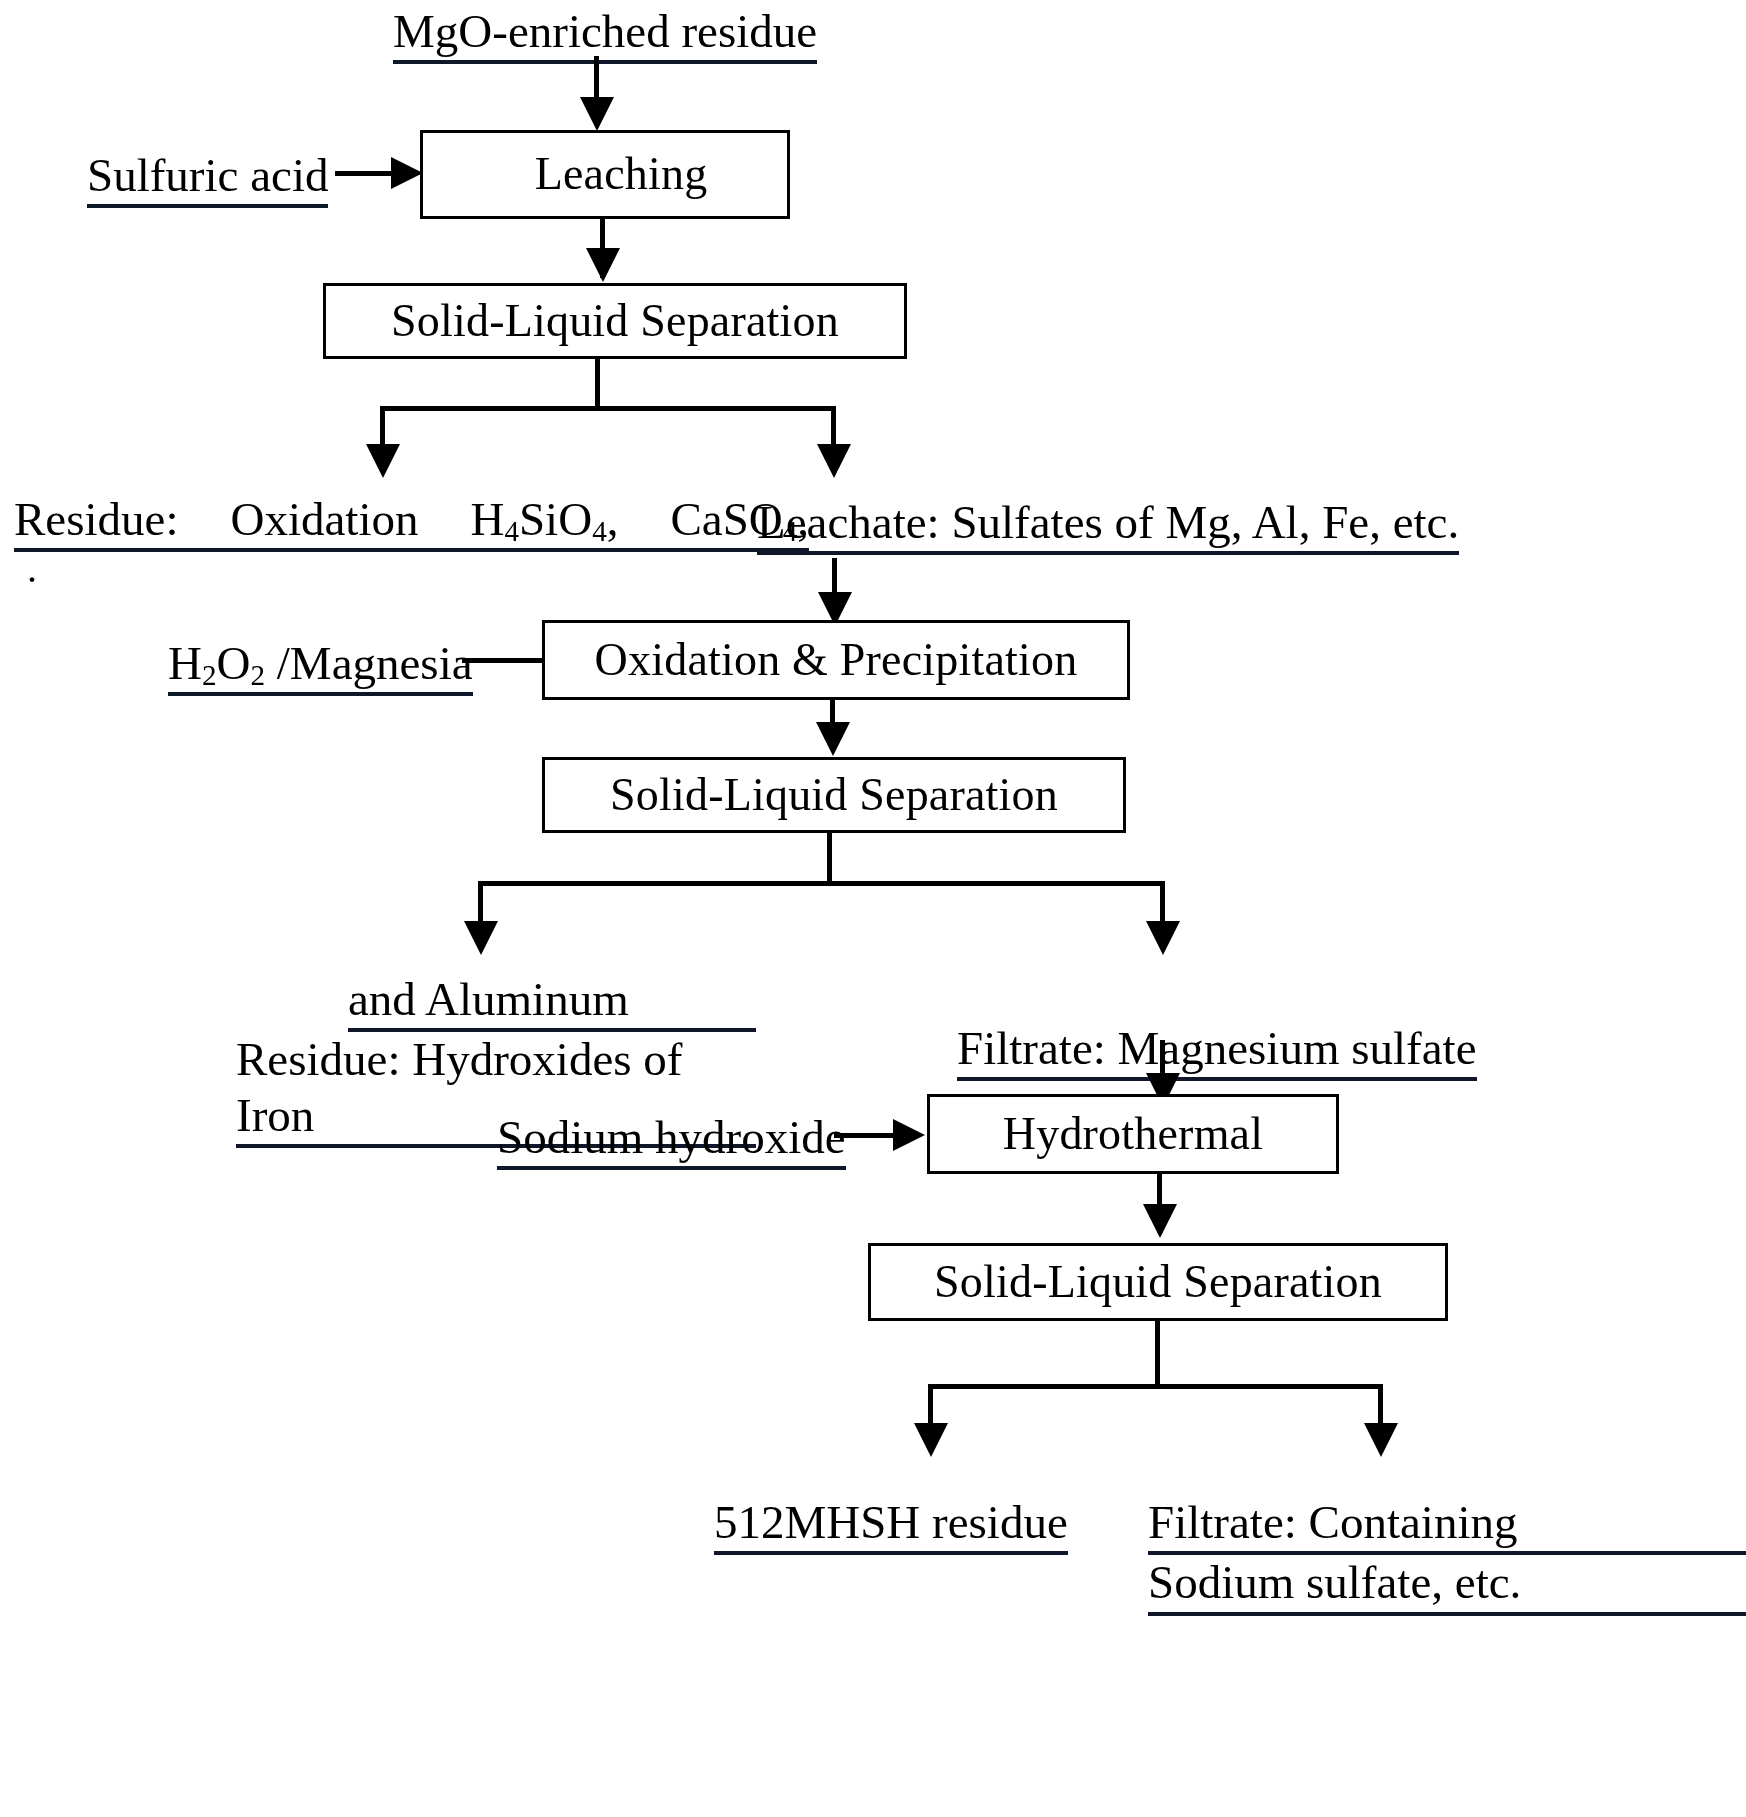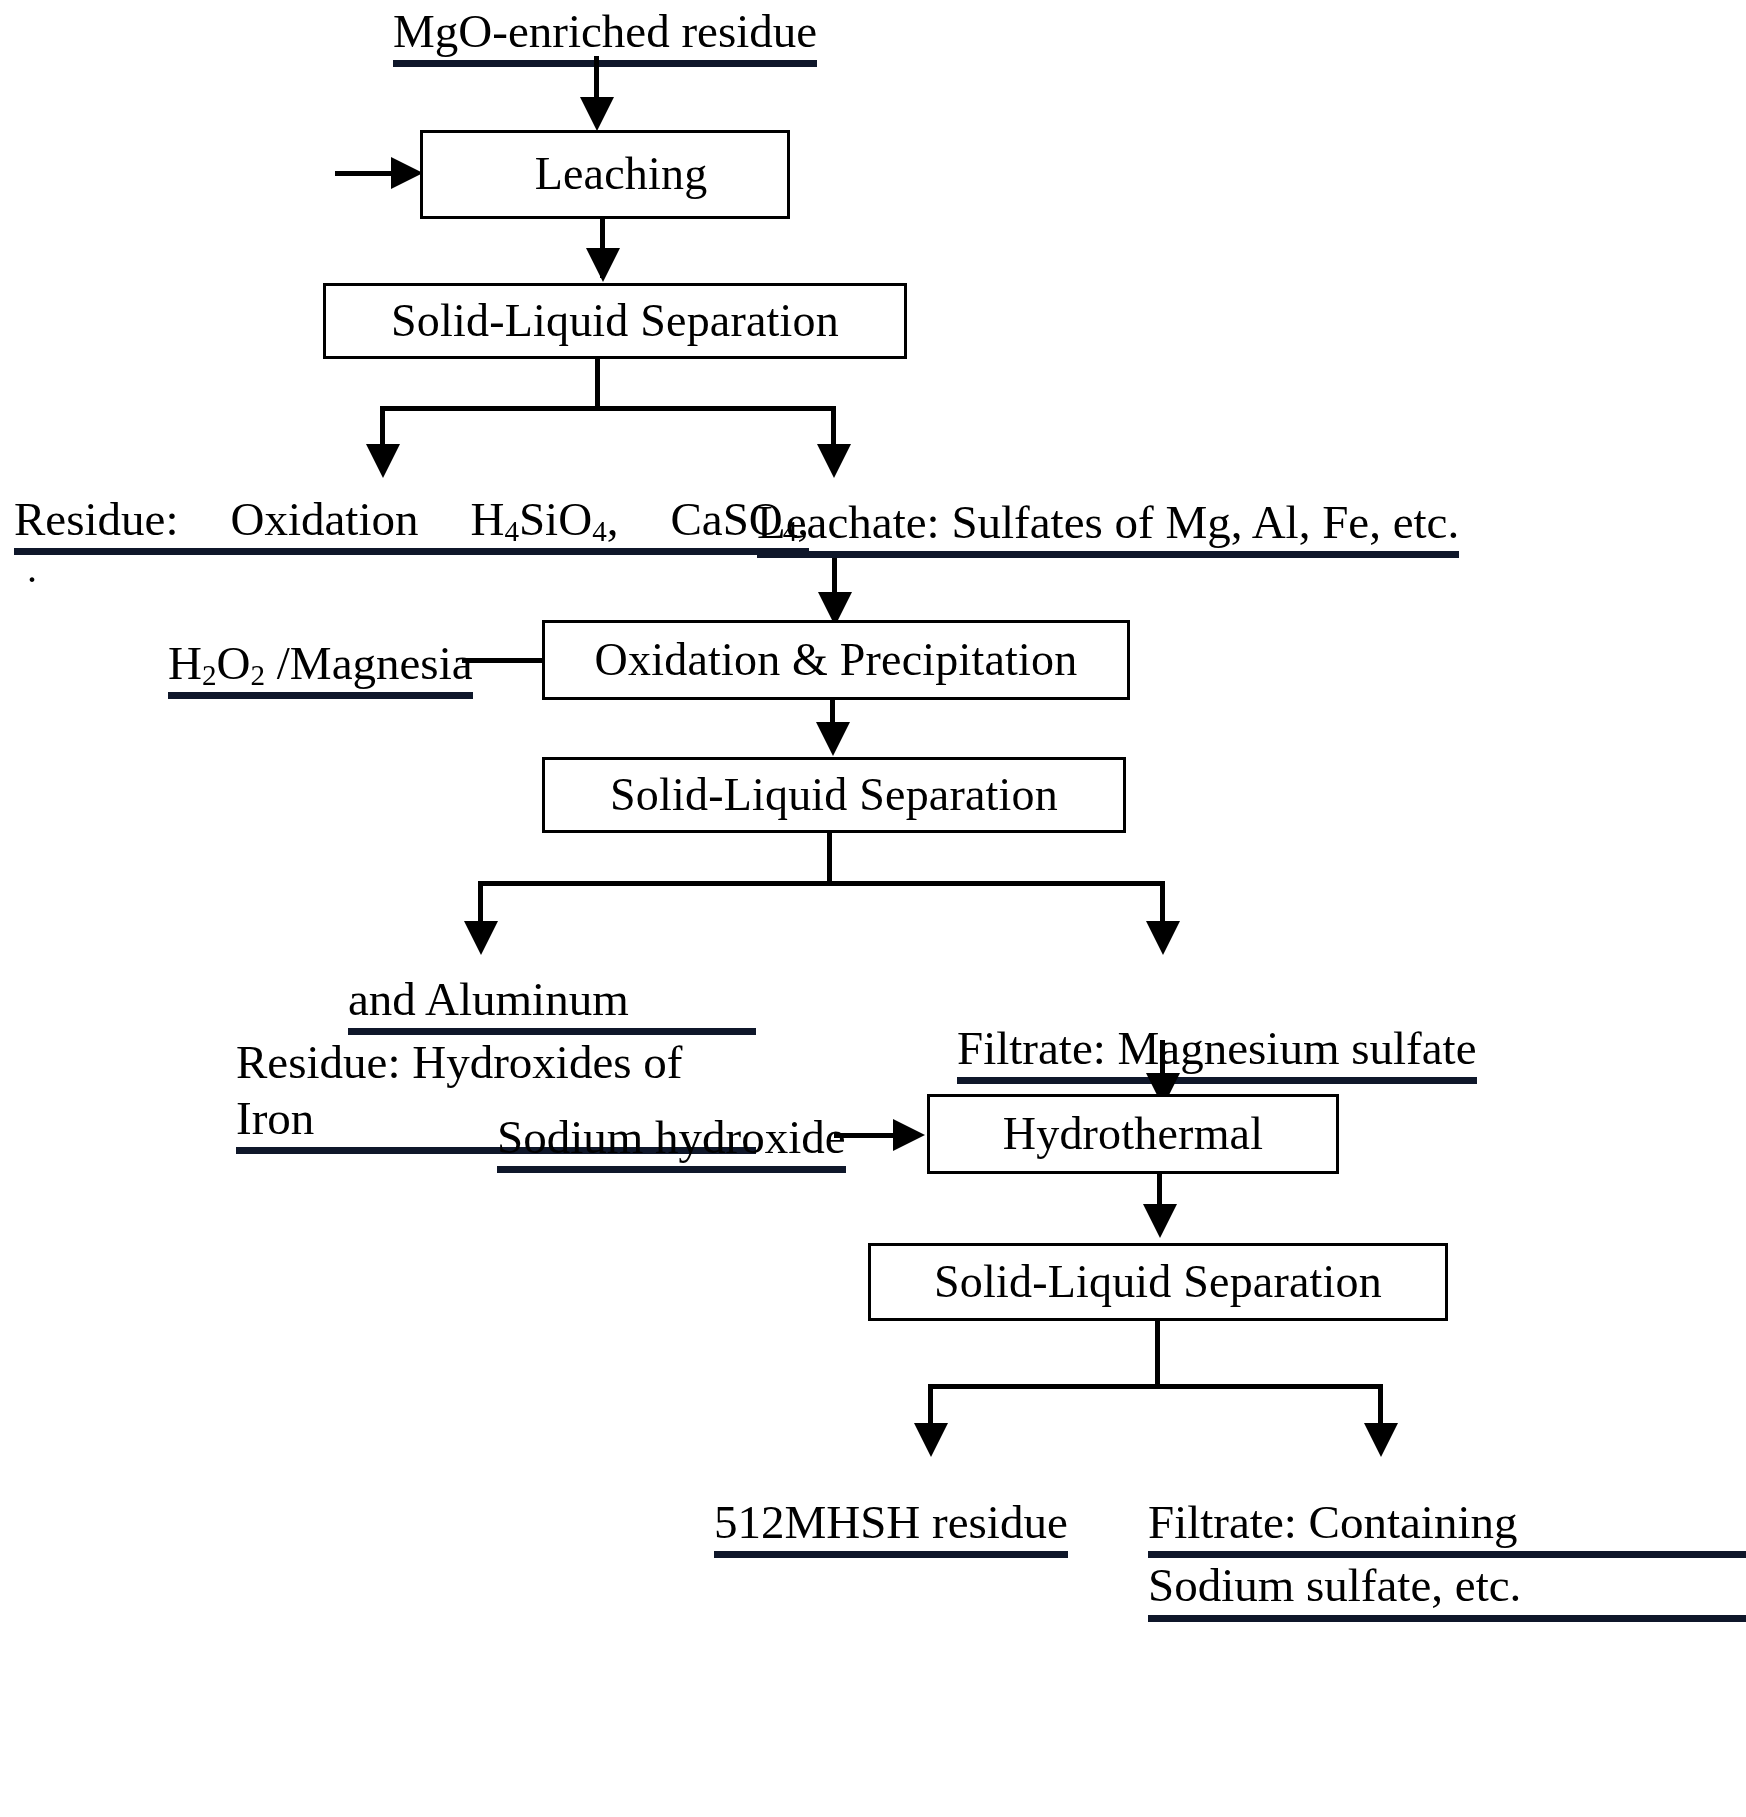--- a/index.html
+++ b/index.html
@@ -37,21 +37,21 @@
   
   .label {
     position: absolute;
     font-size: 47px;
     line-height: 1.18;
     white-space: nowrap;
     color: #000000;
   }
   .label .u {
     display: inline-block;
-    border-bottom: 7px solid #0f172a;
+    border-bottom: 4px solid #0f172a;
     padding-bottom: 1px;
   }
   .label.block {
     white-space: normal;
   }
   .label sub {
     font-size: 0.62em;
     line-height: 0;
     vertical-align: baseline;
     position: relative;
@@ -98,20 +98,23 @@
 
 <div id="diagram">
 
   <div class="label" style="left:393px; top:4px;">
     <span class="u">MgO-enriched residue</span>
   </div>
 
   <div class="vline" style="left:594px; top:56px; height:62px;"></div>
   <div class="arrowdown" style="left:580px; top:97px;"></div>
 
+  <div class="label" style="left:87px; top:148px;">
+    <span class="u">Sulfuric acid</span>
+  </div>
   <div class="hline" style="left:335px; top:171px; width:64px;"></div>
   <div class="arrowright" style="left:391px; top:157px;"></div>
 
   <div class="box" style="left:420px; top:130px; width:370px; height:89px;padding-left:32px;">Leaching</div>
 
   <div class="vline" style="left:600px; top:219px; height:59px;"></div>
   <div class="arrowdown" style="left:586px; top:248px;"></div>
 
   <div class="box" style="left:323px; top:283px; width:584px; height:76px;">Solid-Liquid Separation</div>
 

